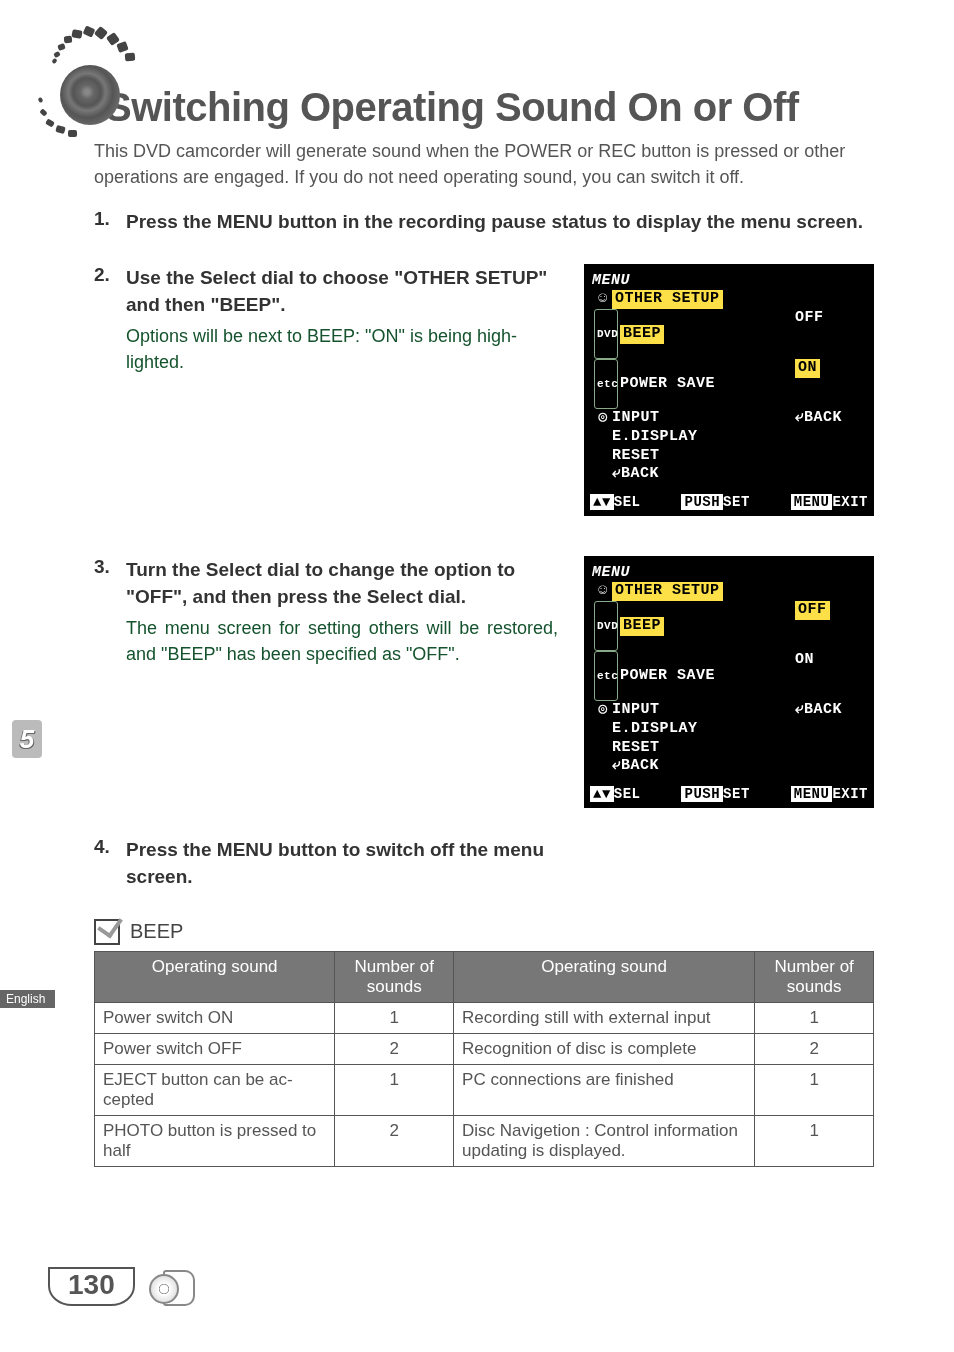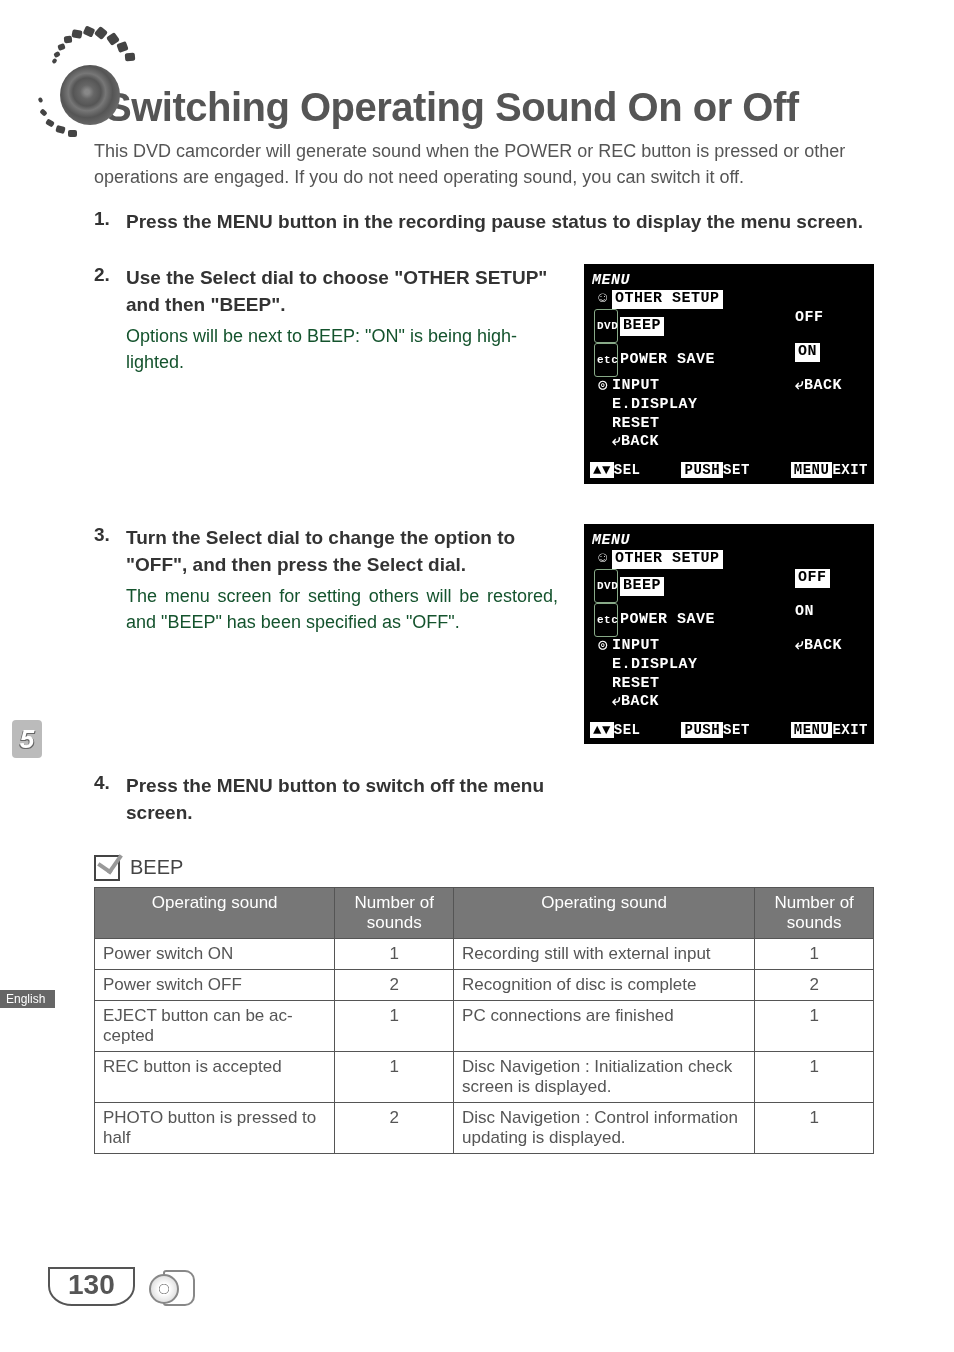--- a/index.html
+++ b/index.html
@@ -105,34 +105,34 @@
     padding: 8px 6px 4px 6px;
     line-height: 1.25;
     letter-spacing: 0.5px;
     flex-shrink: 0;
   }
   .lcd .menu-header { font-style: italic; margin-left: 2px; }
   .lcd .row { display: flex; }
   .lcd .col-left { width: 160px; padding-left: 4px; }
   .lcd .col-right { flex: 1; margin-left: 41px; }
   .lcd .inv {
-    background: #ffffff;
+    background: #fde047;
     color: #000;
     padding: 0 3px;
     display: inline-block;
   }
   .lcd .icon-box {
     display: inline-block;
     width: 18px;
     text-align: center;
   }
   .lcd .icon-box-border {
     border: 1px solid #8a8;
     border-radius: 3px;
-    padding: 9px 2px;
+    padding: 17px 2px;
     font-size: 11px;
     line-height: 14px;
     margin-right: 2px;
   }
   .lcd .footer {
     display: flex;
     justify-content: space-between;
     margin-top: 10px;
     font-size: 14px;
     align-items: center;
@@ -418,26 +418,20 @@
         <td>Recognition of disc is complete</td>
           <td class="num">2</td>
       </tr>
       <tr>
         <td>EJECT button can be ac­cepted</td>
           <td class="num">1</td>
         <td>PC connections are finished</td>
           <td class="num">1</td>
       </tr>
       <tr>
-        <td>REC button is accepted</td>
-          <td class="num">1</td>
-        <td>Disc Navigetion : Initialization check screen is displayed.</td>
-          <td class="num">1</td>
-      </tr>
-      <tr>
         <td>PHOTO button is pressed to half</td>
           <td class="num">2</td>
         <td>Disc Navigetion : Control infor­mation updating is displayed.</td>
           <td class="num">1</td>
       </tr>
     </tbody>
   </table>
 
   <div class="side-num">
     <span>5</span>

